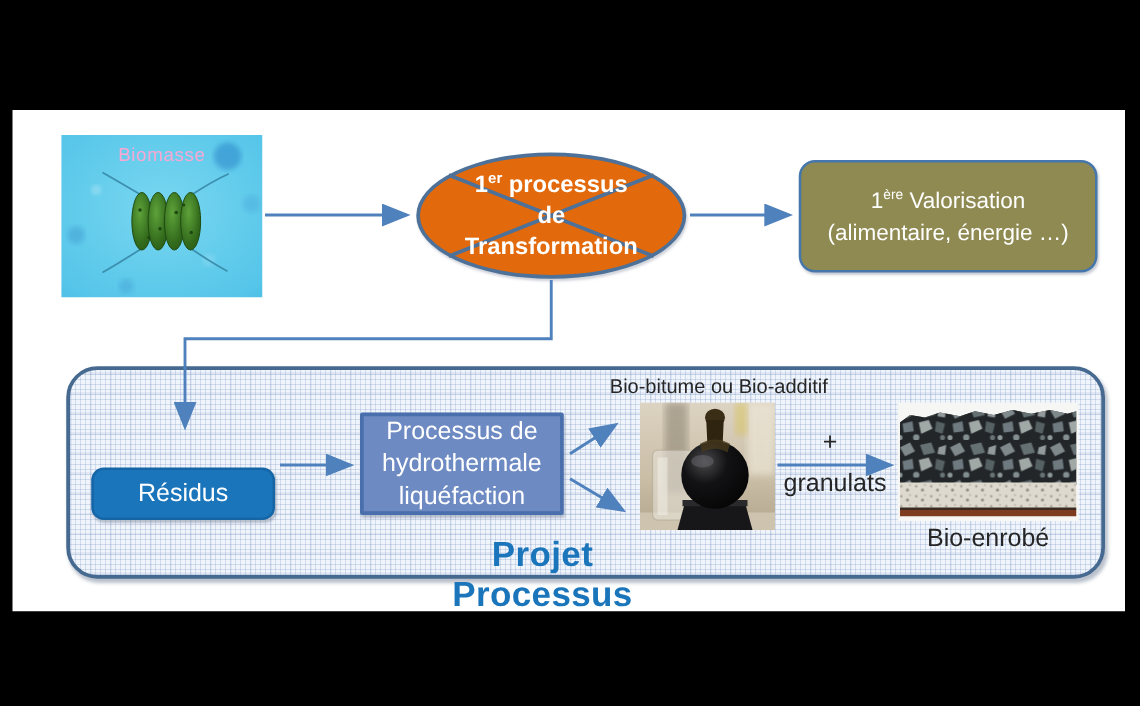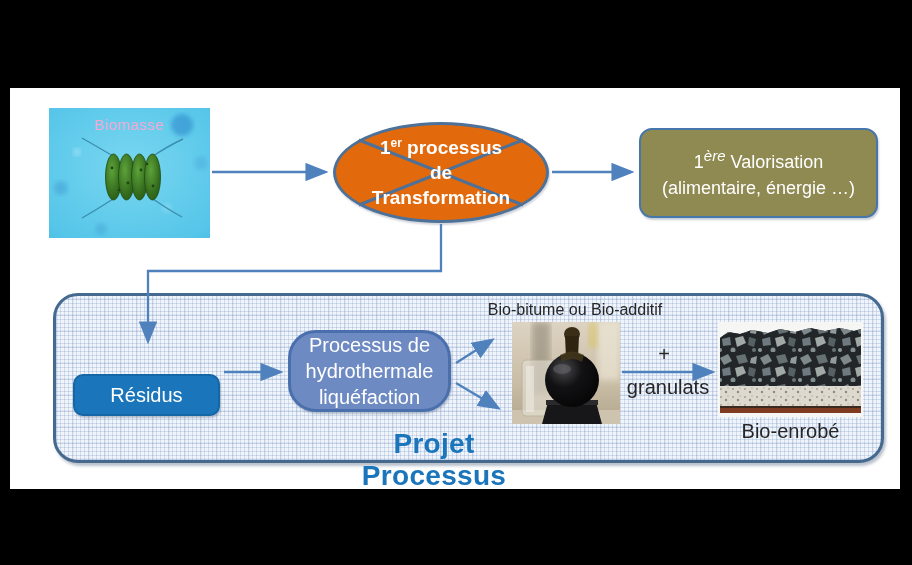--- a/index.html
+++ b/index.html
@@ -20,38 +20,38 @@
   .ellipse .cross{position:absolute;left:0;top:0;}
   .ellipse-text{position:absolute;left:0;top:10px;width:100%;text-align:center;color:#fff;
                 font-size:19px;line-height:1.32;font-weight:bold;}
   .ellipse-text sup{font-size:12px;}
 
   
   .valor{position:absolute;left:639px;top:128px;width:239px;height:90px;border-radius:13px;
          background:#8f8a52;border:2.5px solid #4576ac;box-sizing:border-box;color:#fff;
          display:flex;flex-direction:column;justify-content:center;text-align:center;
          font-size:18px;line-height:1.45;box-shadow:1px 2px 2px rgba(120,130,150,.4);}
-  .valor sup{font-size:15px;font-style:italic;}
+  .valor sup{font-size:11px;}
 
   
   .container{position:absolute;left:53px;top:293px;width:831px;height:170px;border-radius:25px;
              border:3px solid #46698f;box-sizing:border-box;background-color:#f0f4fb;
              background-image:
                repeating-linear-gradient(90deg, rgba(96,130,185,0.22) 0 1px, transparent 1px 4px),
                repeating-linear-gradient(0deg,  rgba(96,130,185,0.22) 0 1px, transparent 1px 4px),
                repeating-linear-gradient(90deg, rgba(96,130,185,0.10) 0 2px, transparent 2px 16px),
                repeating-linear-gradient(0deg,  rgba(96,130,185,0.10) 0 2px, transparent 2px 16px);
              box-shadow:2px 3px 3px rgba(100,115,140,.45);}
 
   .residus{position:absolute;left:73px;top:350px;width:147px;height:42px;border-radius:10px;
            background:#1a75bb;border:2px solid #1466a6;box-sizing:border-box;color:#fff;
            display:flex;align-items:center;justify-content:center;font-size:20px;
            box-shadow:1px 2px 2px rgba(100,115,140,.4);margin-top:24px;}
 
-  .hydro{position:absolute;left:288px;top:330px;width:163px;height:82px;border-radius:28px;
+  .hydro{position:absolute;left:288px;top:330px;width:163px;height:82px;border-radius:2px;
          background:#6e8ac3;border:3px solid #4a6fad;box-sizing:border-box;color:#fff;
          display:flex;flex-direction:column;justify-content:center;text-align:center;
          font-size:20px;line-height:1.3;box-shadow:1px 2px 2px rgba(100,115,140,.4);}
 
   .lbl{position:absolute;color:#262626;text-align:center;}
   .bio-bitume{left:455px;top:301px;width:240px;font-size:16px;}
   .plus{left:644px;top:343px;width:40px;font-size:20px;}
   .granulats{left:622px;top:376px;width:92px;font-size:20px;}
   .bio-enrobe{left:718px;top:420px;width:145px;font-size:20px;}
 

